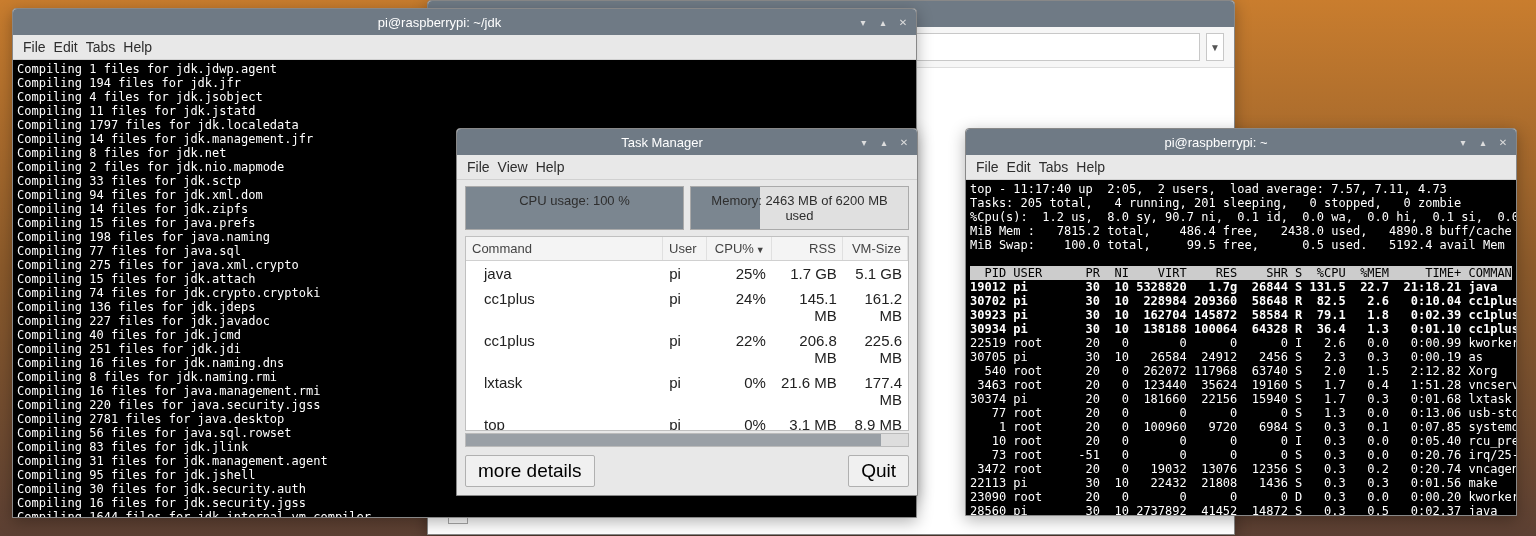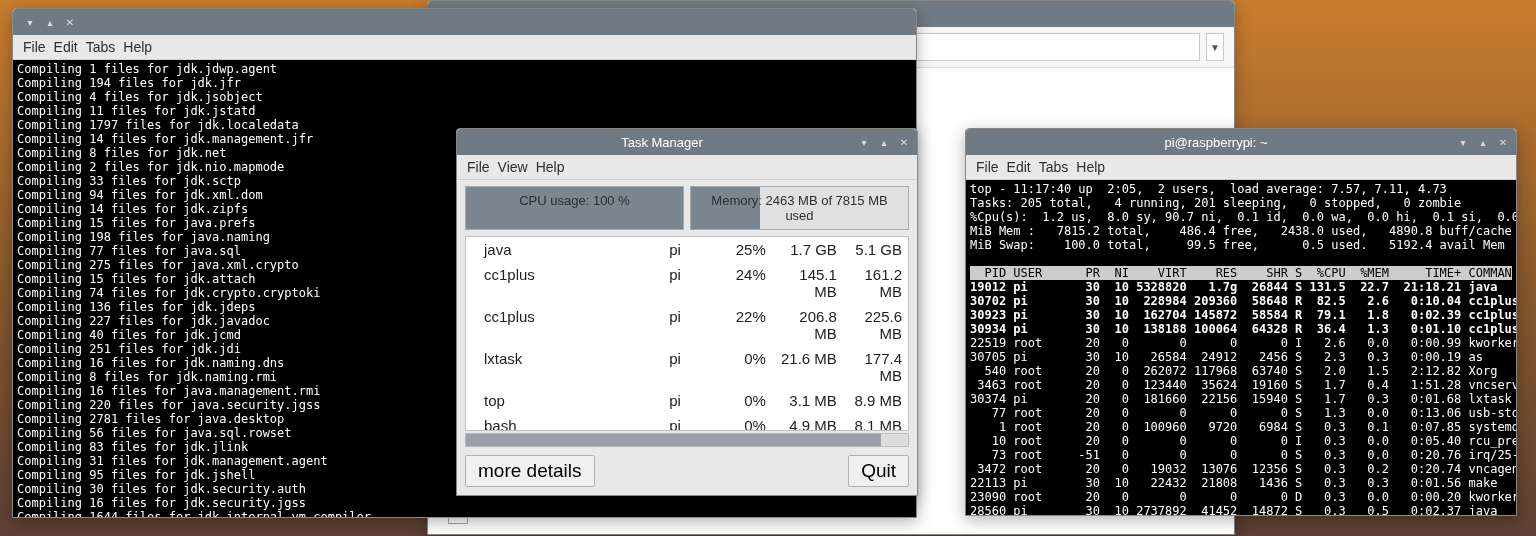--- a/index.html
+++ b/index.html
@@ -212,20 +212,21 @@
       </div>
       <div class="fm-listitem">
         <div class="fm-file-icon"></div>
         <div class="lbl">ile</div>
       </div>
     </div>
 </div>
 
 <div class="window" style="left:12px; top:8px; width:905px; height:510px; z-index:2;">
   <div class="titlebar">
+    <span class="title">pi@raspberrypi: ~/jdk</span>
     <div class="wbtns">
       <span class="wbtn">▾</span>
       <span class="wbtn">▴</span>
       <span class="wbtn">✕</span>
     </div>
   </div>
   <div class="menubar">
     <span class="mitem">File</span>
     <span class="mitem">Edit</span>
     <span class="mitem">Tabs</span>
@@ -244,23 +245,30 @@
     </div>
   </div>
   <div class="menubar">
     <span class="mitem">File</span>
     <span class="mitem">View</span>
     <span class="mitem">Help</span>
   </div>
   <div class="tm-body">
     <div class="tm-stats">
       <div class="tm-stat" id="tm-cpu" style="--pct: 100%;">CPU usage: 100 %</div>
-      <div class="tm-stat" id="tm-mem" style="--pct: 32%;">Memory: 2463 MB of 7815 MB used</div>
+      <div class="tm-stat" id="tm-mem" style="--pct: 32%;">Memory: 2463 MB of 6200 MB used</div>
     </div>
     <div class="tm-table">
+      <div class="tm-head-row">
+        <div class="tm-col-cmd">Command</div>
+        <div class="tm-col-user">User</div>
+        <div class="tm-col-cpu"><span>CPU%</span><span class="sort-arrow">▼</span></div>
+        <div class="tm-col-rss">RSS</div>
+        <div class="tm-col-vm">VM-Size</div>
+      </div>
       <div class="tm-rows" id="tm-rows">
           <div class="tm-row">
             <div class="tm-col-cmd" style="padding-left:18px;">java</div>
             <div class="tm-col-user">pi</div>
             <div class="tm-col-cpu">25%</div>
             <div class="tm-col-rss">1.7 GB</div>
             <div class="tm-col-vm">5.1 GB</div>
           </div>
           <div class="tm-row">
             <div class="tm-col-cmd" style="padding-left:18px;">cc1plus</div>

